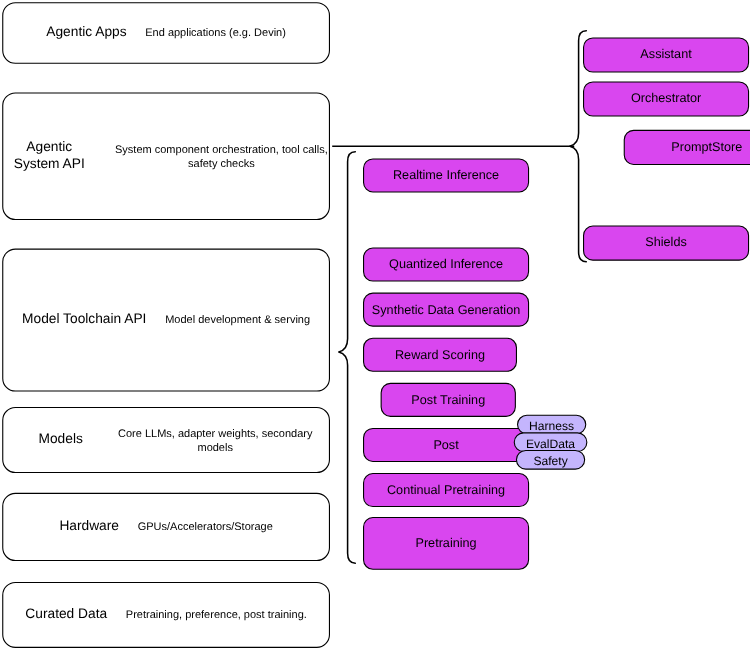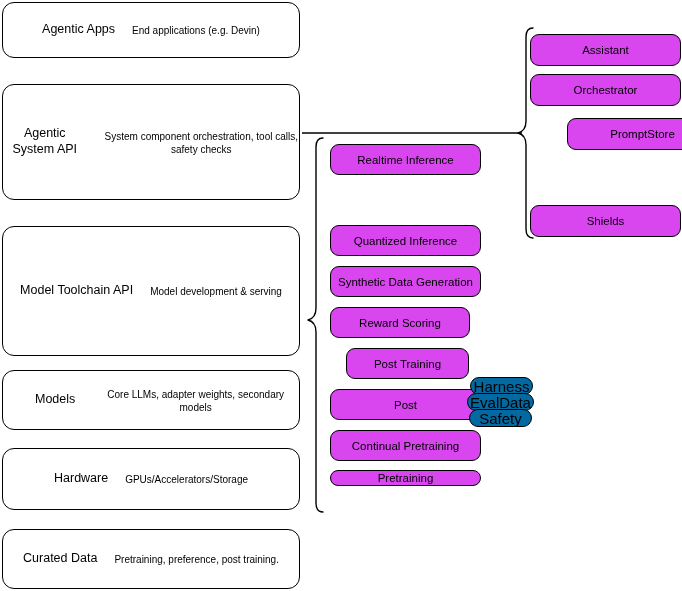--- a/index.html
+++ b/index.html
@@ -50,26 +50,26 @@
     justify-content: center;
     text-align: center;
     font-size: 11.5px;
     color: #000000;
   }
   .tag-pill {
     position: absolute;
     box-sizing: border-box;
     border: 1.4px solid #000000;
     border-radius: 999px;
-    background: #0369a1;
+    background: #c4b5fd;
     display: flex;
-    align-items: center;
+    align-items: flex-end;
     justify-content: center;
     text-align: center;
-    font-size: 15px;
+    font-size: 11px;
     color: #000000;
     z-index: 5;
   }
   .brace-svg {
     position: absolute;
     overflow: visible;
     pointer-events: none;
   }
   .brace-svg path {
     fill: none;
@@ -144,21 +144,21 @@
   </div>
   <div class="pill-box" style="left:330px; top:348px; width:123px; height:31px;margin-left:16px;">
     <span>Post Training</span>
   </div>
   <div class="pill-box" style="left:330px; top:389px; width:151px; height:31px;">
     <span>Post</span>
   </div>
   <div class="pill-box" style="left:330px; top:430px; width:151px; height:31px;">
     <span>Continual Pretraining</span>
   </div>
-  <div class="pill-box" style="left:330px; top:470px; width:151px; height:16px;">
+  <div class="pill-box" style="left:330px; top:470px; width:151px; height:48px;">
     <span>Pretraining</span>
   </div>
 
   <div class="tag-pill" style="left:470px; top:377px; width:63px; height:18px;">
     <span>Harness</span>
   </div>
   <div class="tag-pill" style="left:467px; top:393px; width:67px; height:18px;">
     <span>EvalData</span>
   </div>
   <div class="tag-pill" style="left:469px; top:409px; width:63px; height:18px;">

